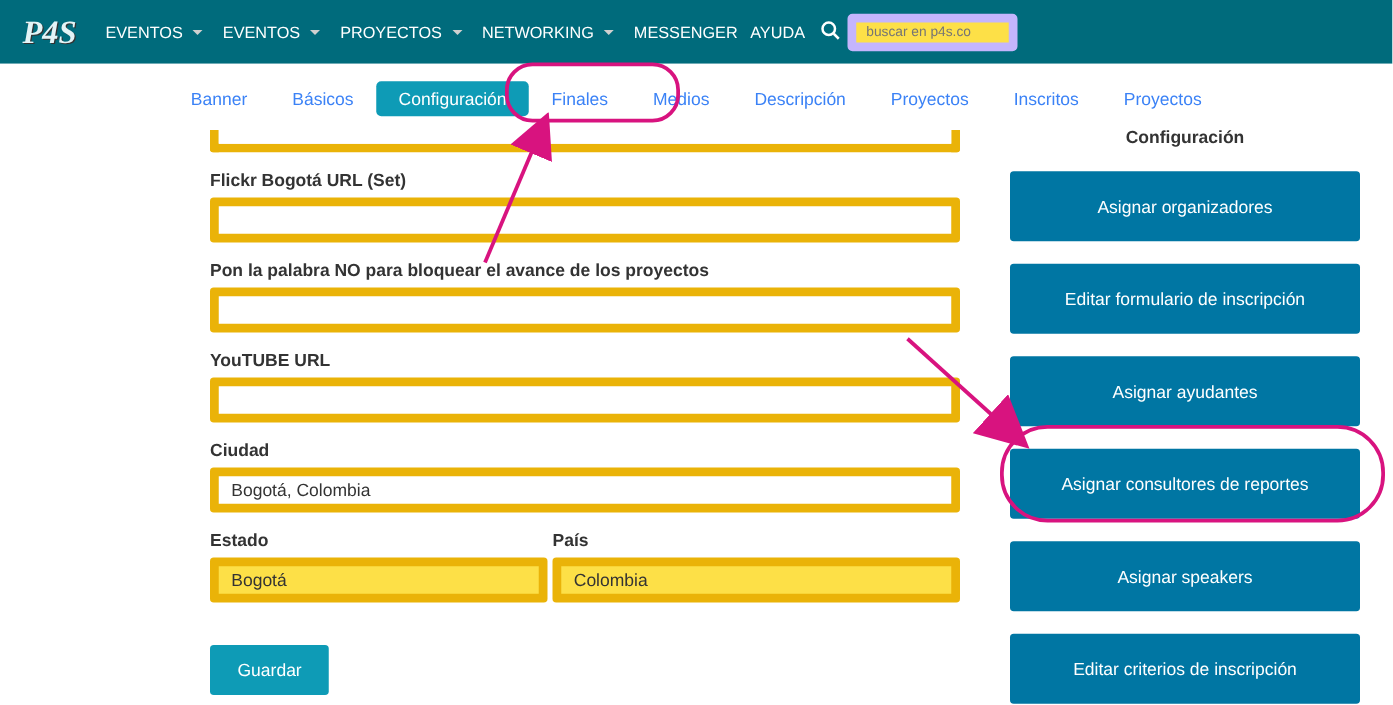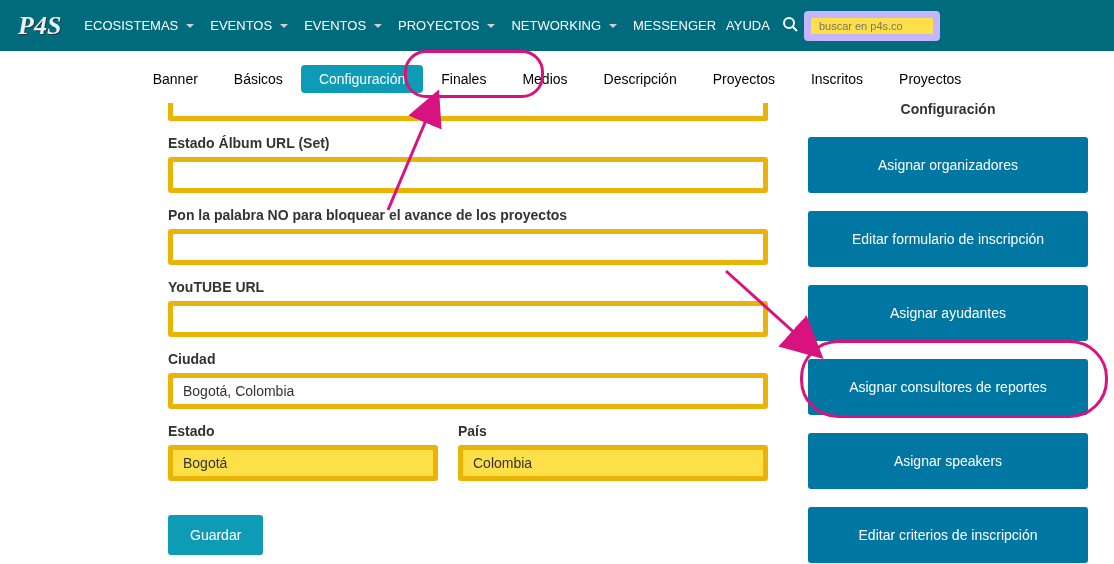--- a/index.html
+++ b/index.html
@@ -10,34 +10,34 @@
   .logo { font-family: Liberation Serif, serif; font-size: 26px; font-weight: bold; font-style: italic; color: #E3F4F7; margin: 0 15px 0 8px; text-shadow: 1px 1px 0 #333; }
   .topmenu { display: flex; align-items: center; gap: 0; }
   .topmenu-item { padding: 0 8px; font-size: 13px; color: #fff; display: flex; align-items: center; cursor: pointer; height: 51px; }
   .topmenu-item .caret { margin-left: 8px; }
   .caret { width: 0; height: 0; border-left: 4px solid transparent; border-right: 4px solid transparent; border-top: 4px solid #d0d0d0; display: inline-block; }
   .search-icon { margin: 0 6px 0 4px; }
   .search-box { background: #fde047; border: 7px solid #c4b5fd; border-radius: 4px; height: 30px; width: 136px; padding: 0 8px; font-size: 11px; color: #777; }
   
   
   .subtabs { background: #fff; padding: 14px 0 0 0; display: flex; gap: 0; border-bottom: 0; justify-content: center; }
-  .subtab { padding: 6px 18px; color: #000000; font-size: 14px; cursor: pointer; border-radius: 4px; }
+  .subtab { padding: 6px 18px; color: #3b82f6; font-size: 14px; cursor: pointer; border-radius: 4px; }
   .subtab.active { background: #0E9BB6; color: #fff; }
   
   
   .main { display: flex; padding: 0; }
   .form-panel { margin-left: 168px; width: 600px; padding: 8px 0 20px 0; }
   .side-panel { margin-left: 40px; width: 280px; padding-top: 8px; text-align: center; }
   
   .form-group { margin-bottom: 14px; }
   .form-label { font-weight: bold; color: #333; font-size: 14px; display: block; margin-bottom: 6px; }
-  .form-input { width: 100%; height: 36px; border: 5px solid #eab308; border-radius: 3px; padding: 0 10px; font-size: 14px; background: #fff; color: #333; }
+  .form-input { width: 100%; height: 36px; border: 7px solid #eab308; border-radius: 3px; padding: 0 10px; font-size: 14px; background: #fff; color: #333; }
   .form-input.readonly { background: #fde047; }
   
-  .form-row { display: flex; gap: 20px; }
+  .form-row { display: flex; gap: 4px; }
   .form-row .form-group { flex: 1; }
   .form-row .form-group:first-child { flex: 0 0 270px; }
   
   .btn-save { background: #0E9BB6; color: #fff; border: none; border-radius: 3px; padding: 12px 22px; font-size: 14px; cursor: pointer; margin-top: 20px; }
   
   .side-title { font-weight: bold; font-size: 14px; color: #333; margin-bottom: 20px; }
   .side-btn { display: block; width: 100%; background: #0076A3; color: #fff; border: none; border-radius: 3px; padding: 20px 10px; font-size: 14px; margin-bottom: 18px; cursor: pointer; text-align: center; }
   
   
   .overlay { position: absolute; pointer-events: none; }
@@ -46,24 +46,20 @@
   .ring2 { left: 800px; top: 340px; width: 308px; height: 78px; border-radius: 38px; }
   
   svg.arrow { position: absolute; pointer-events: none; }
 </style>
 </head>
 <body>
 
 <div class="topnav">
   <div class="logo">P4S</div>
   <div class="topmenu">
-    <div class="topmenu-item">
-      <span>ECOSISTEMAS</span>
-      <span class="caret"></span>
-    </div>
     <div class="topmenu-item">
       <span>EVENTOS</span>
       <span class="caret"></span>
     </div>
     <div class="topmenu-item">
       <span>EVENTOS</span>
       <span class="caret"></span>
     </div>
     <div class="topmenu-item">
       <span>PROYECTOS</span>
@@ -100,21 +96,21 @@
   <div class="subtab">Inscritos</div>
   <div class="subtab">Proyectos</div>
 </div>
 
 <div class="main">
   <div class="form-panel">
     <div class="form-group">
       <input class="form-input" style="height: 18px; border-top: none; border-radius: 0px 0px 3px 3px;" value="">
     </div>
     <div class="form-group">
-      <label class="form-label">Estado Álbum URL (Set)</label>
+      <label class="form-label">Flickr Bogotá URL (Set)</label>
       <input class="form-input" value="" style="">
     </div>
     <div class="form-group">
       <label class="form-label">Pon la palabra NO para bloquear el avance de los proyectos</label>
       <input class="form-input" value="" style="">
     </div>
     <div class="form-group">
       <label class="form-label">YouTUBE URL</label>
       <input class="form-input" value="" style="">
     </div>

